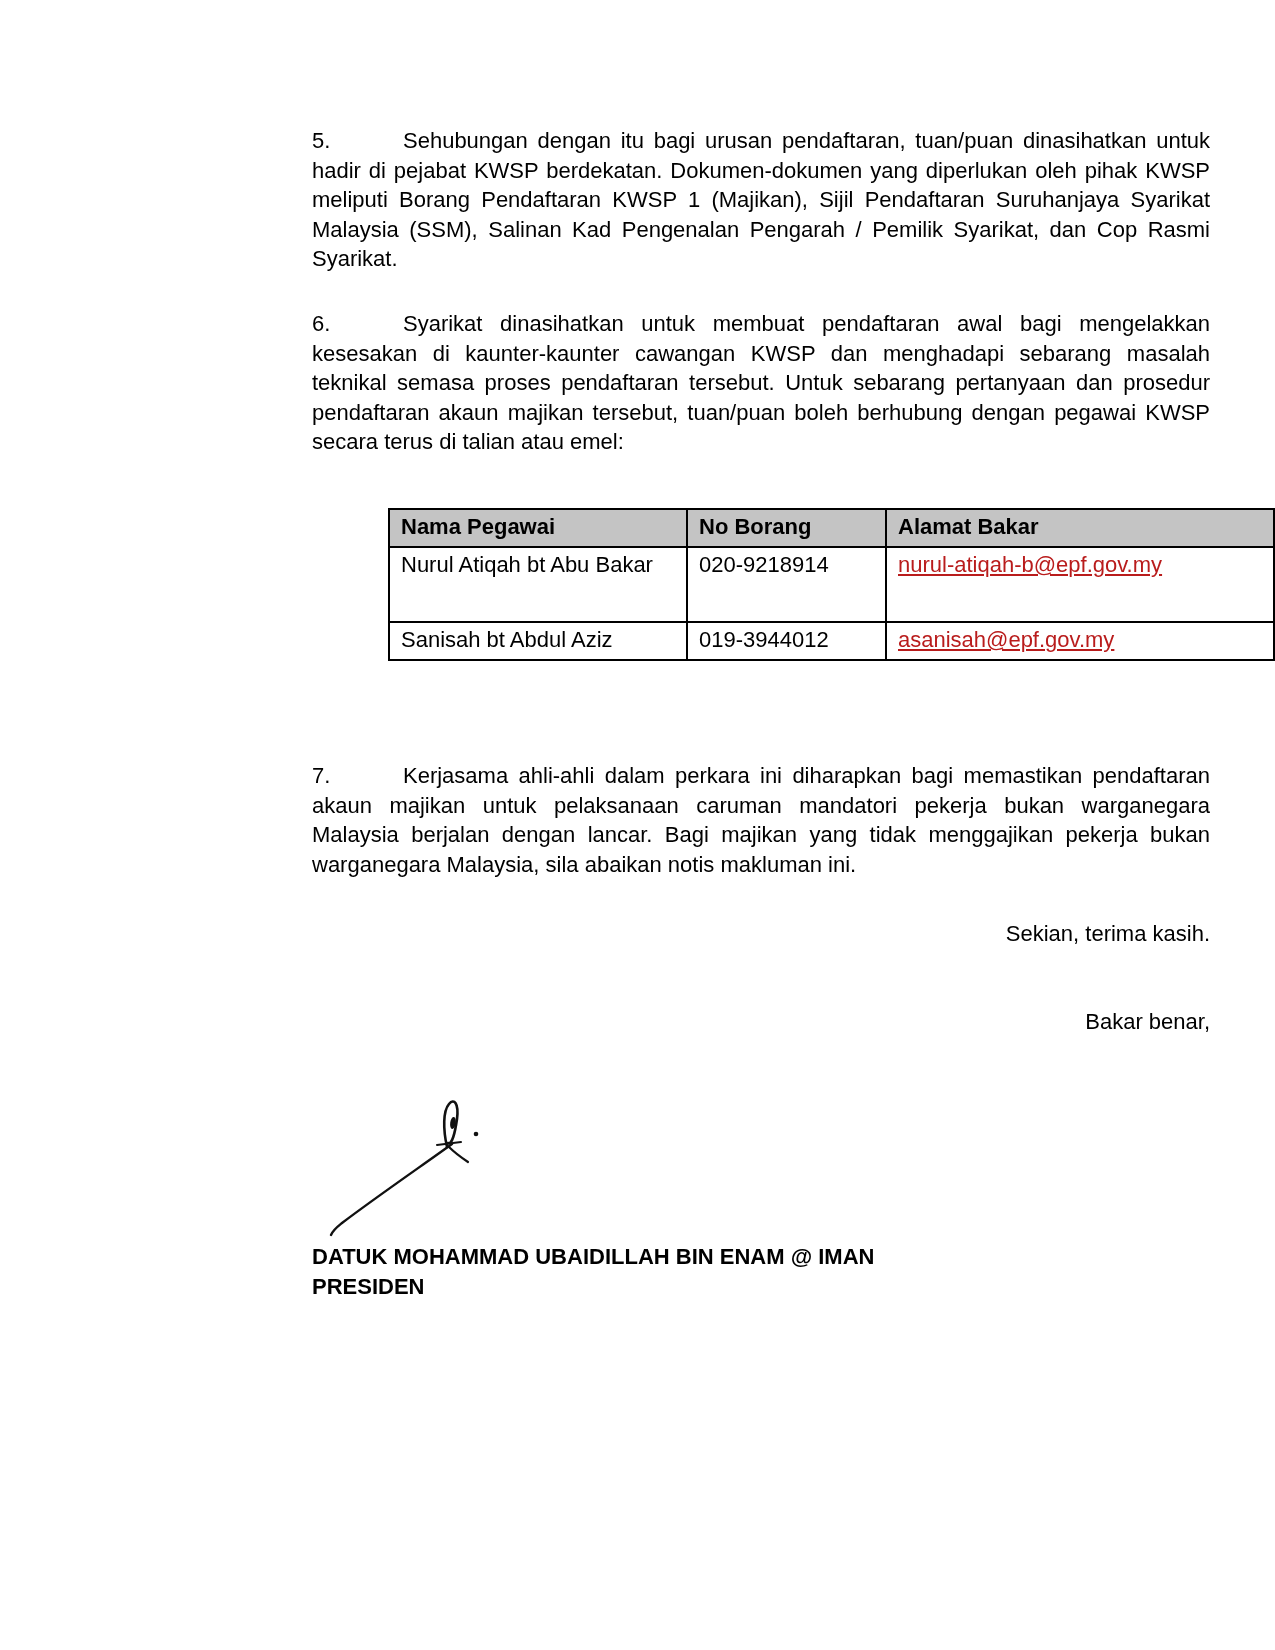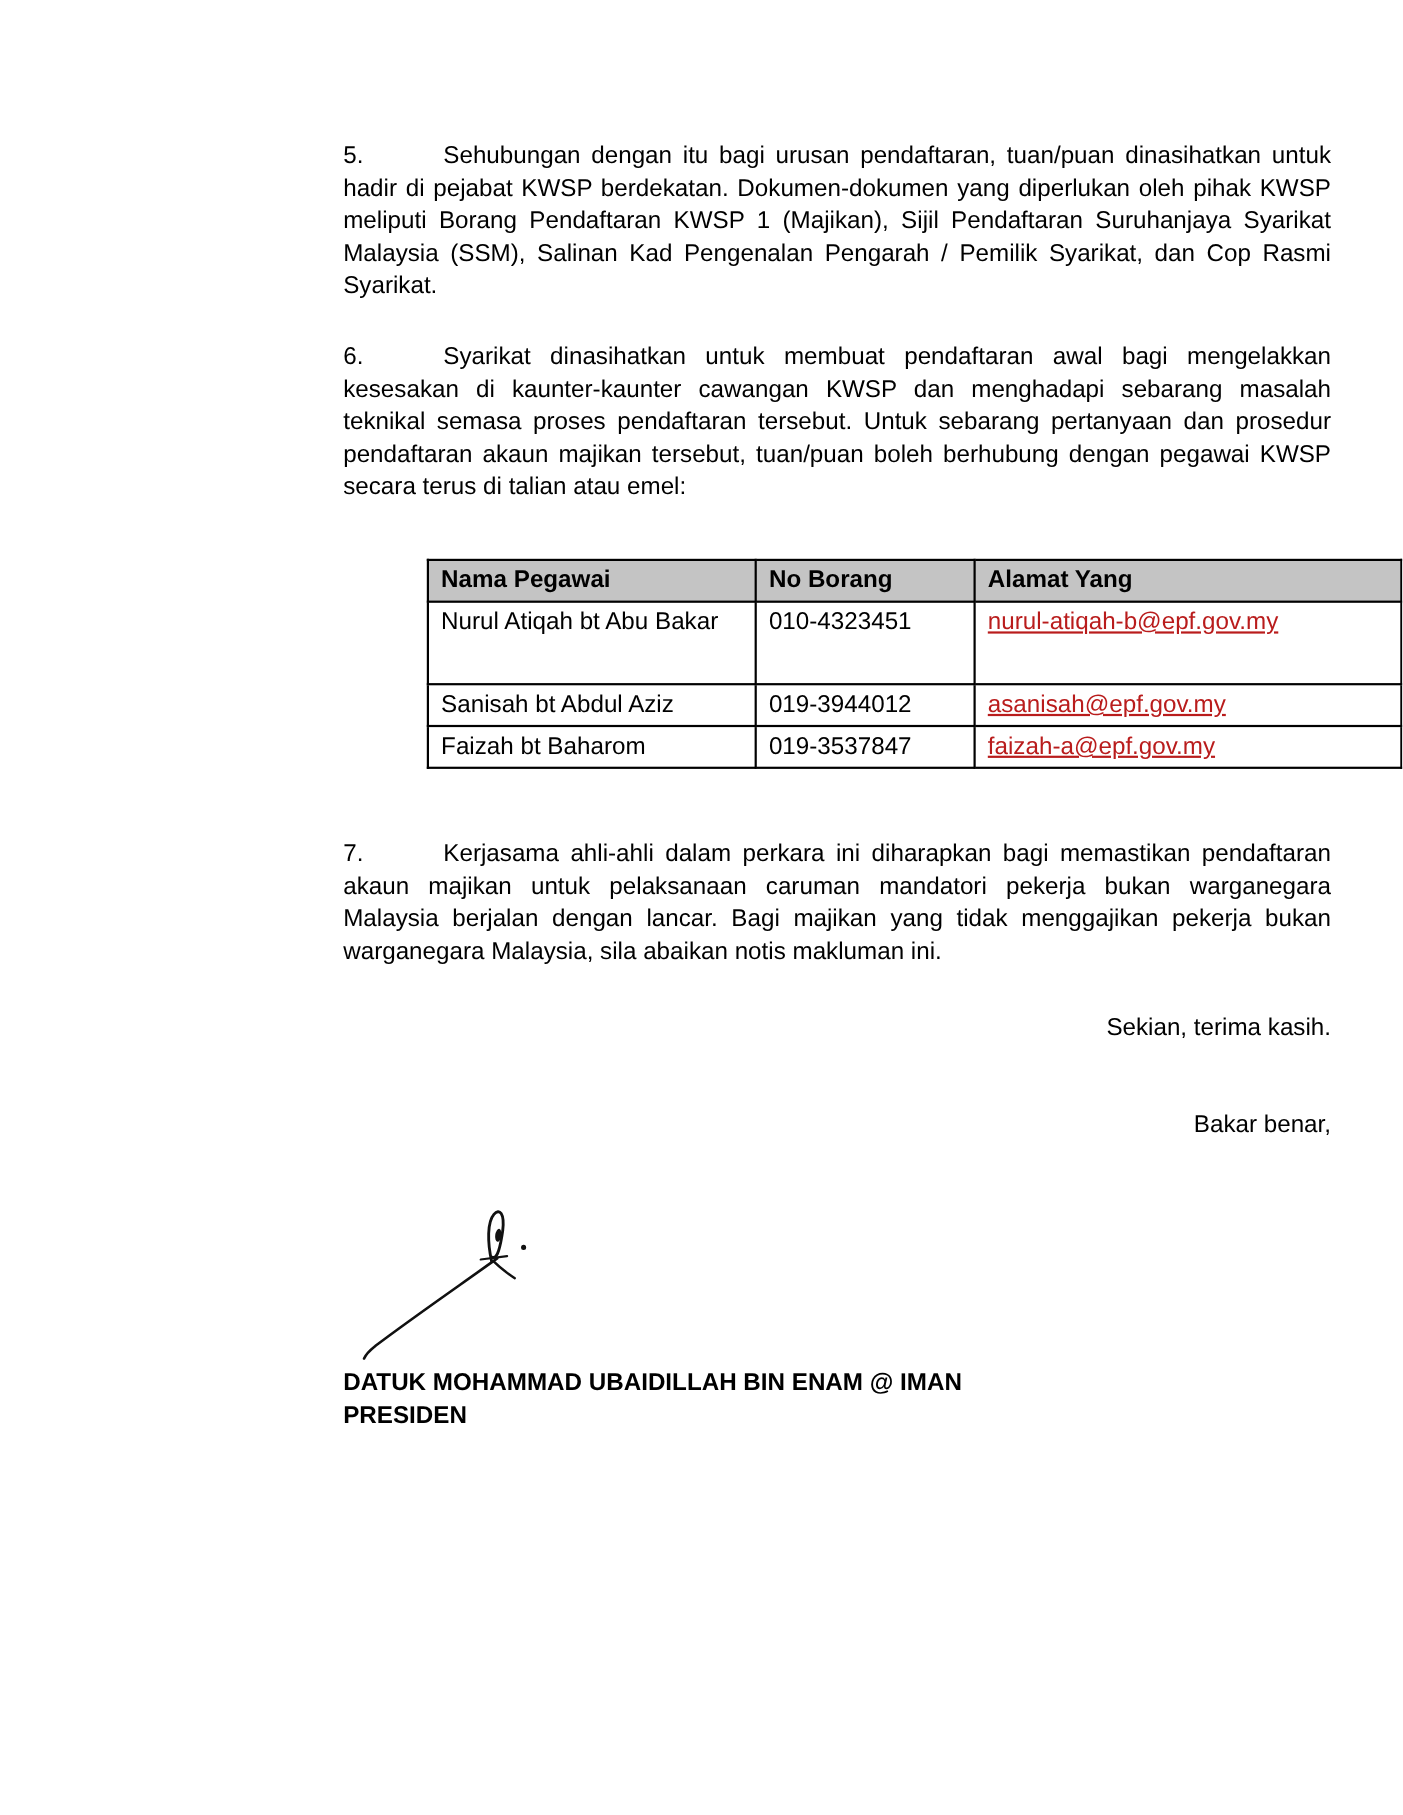--- a/index.html
+++ b/index.html
@@ -86,38 +86,33 @@
 
   <div class="para" id="p6">
     <span class="pnum">6.</span><span>Syarikat dinasihatkan untuk membuat pendaftaran awal bagi mengelakkan kesesakan di kaunter-kaunter cawangan KWSP dan menghadapi sebarang masalah teknikal semasa proses pendaftaran tersebut. Untuk sebarang pertanyaan dan prosedur pendaftaran akaun majikan tersebut, tuan/puan boleh berhubung dengan pegawai KWSP secara terus di talian atau emel:</span>
   </div>
 
   <table id="contact-table">
     <thead>
       <tr>
         <th class="c-name">Nama Pegawai</th>
         <th class="c-phone">No Borang</th>
-        <th class="c-email">Alamat Yang</th>
+        <th class="c-email">Alamat Bakar</th>
       </tr>
     </thead>
     <tbody>
       <tr class="tall">
         <td class="c-name">Nurul Atiqah bt Abu Bakar</td>
-        <td class="c-phone">010-4323451</td>
+        <td class="c-phone">020-9218914</td>
         <td class="c-email"><span class="email">nurul-atiqah-b@epf.gov.my</span></td>
       </tr>
       <tr class="short">
         <td class="c-name">Sanisah bt Abdul Aziz</td>
         <td class="c-phone">019-3944012</td>
         <td class="c-email"><span class="email">asanisah@epf.gov.my</span></td>
-      </tr>
-      <tr class="short">
-        <td class="c-name">Faizah bt Baharom</td>
-        <td class="c-phone">019-3537847</td>
-        <td class="c-email"><span class="email">faizah-a@epf.gov.my</span></td>
       </tr>
     </tbody>
   </table>
 
   <div class="para" id="p7">
     <span class="pnum">7.</span><span>Kerjasama ahli-ahli dalam perkara ini diharapkan bagi memastikan pendaftaran akaun majikan untuk pelaksanaan caruman mandatori pekerja bukan warganegara Malaysia berjalan dengan lancar. Bagi majikan yang tidak menggajikan pekerja bukan warganegara Malaysia, sila abaikan notis makluman ini.</span>
   </div>
 
   <div class="line" id="sekian">Sekian, terima kasih.</div>
 

